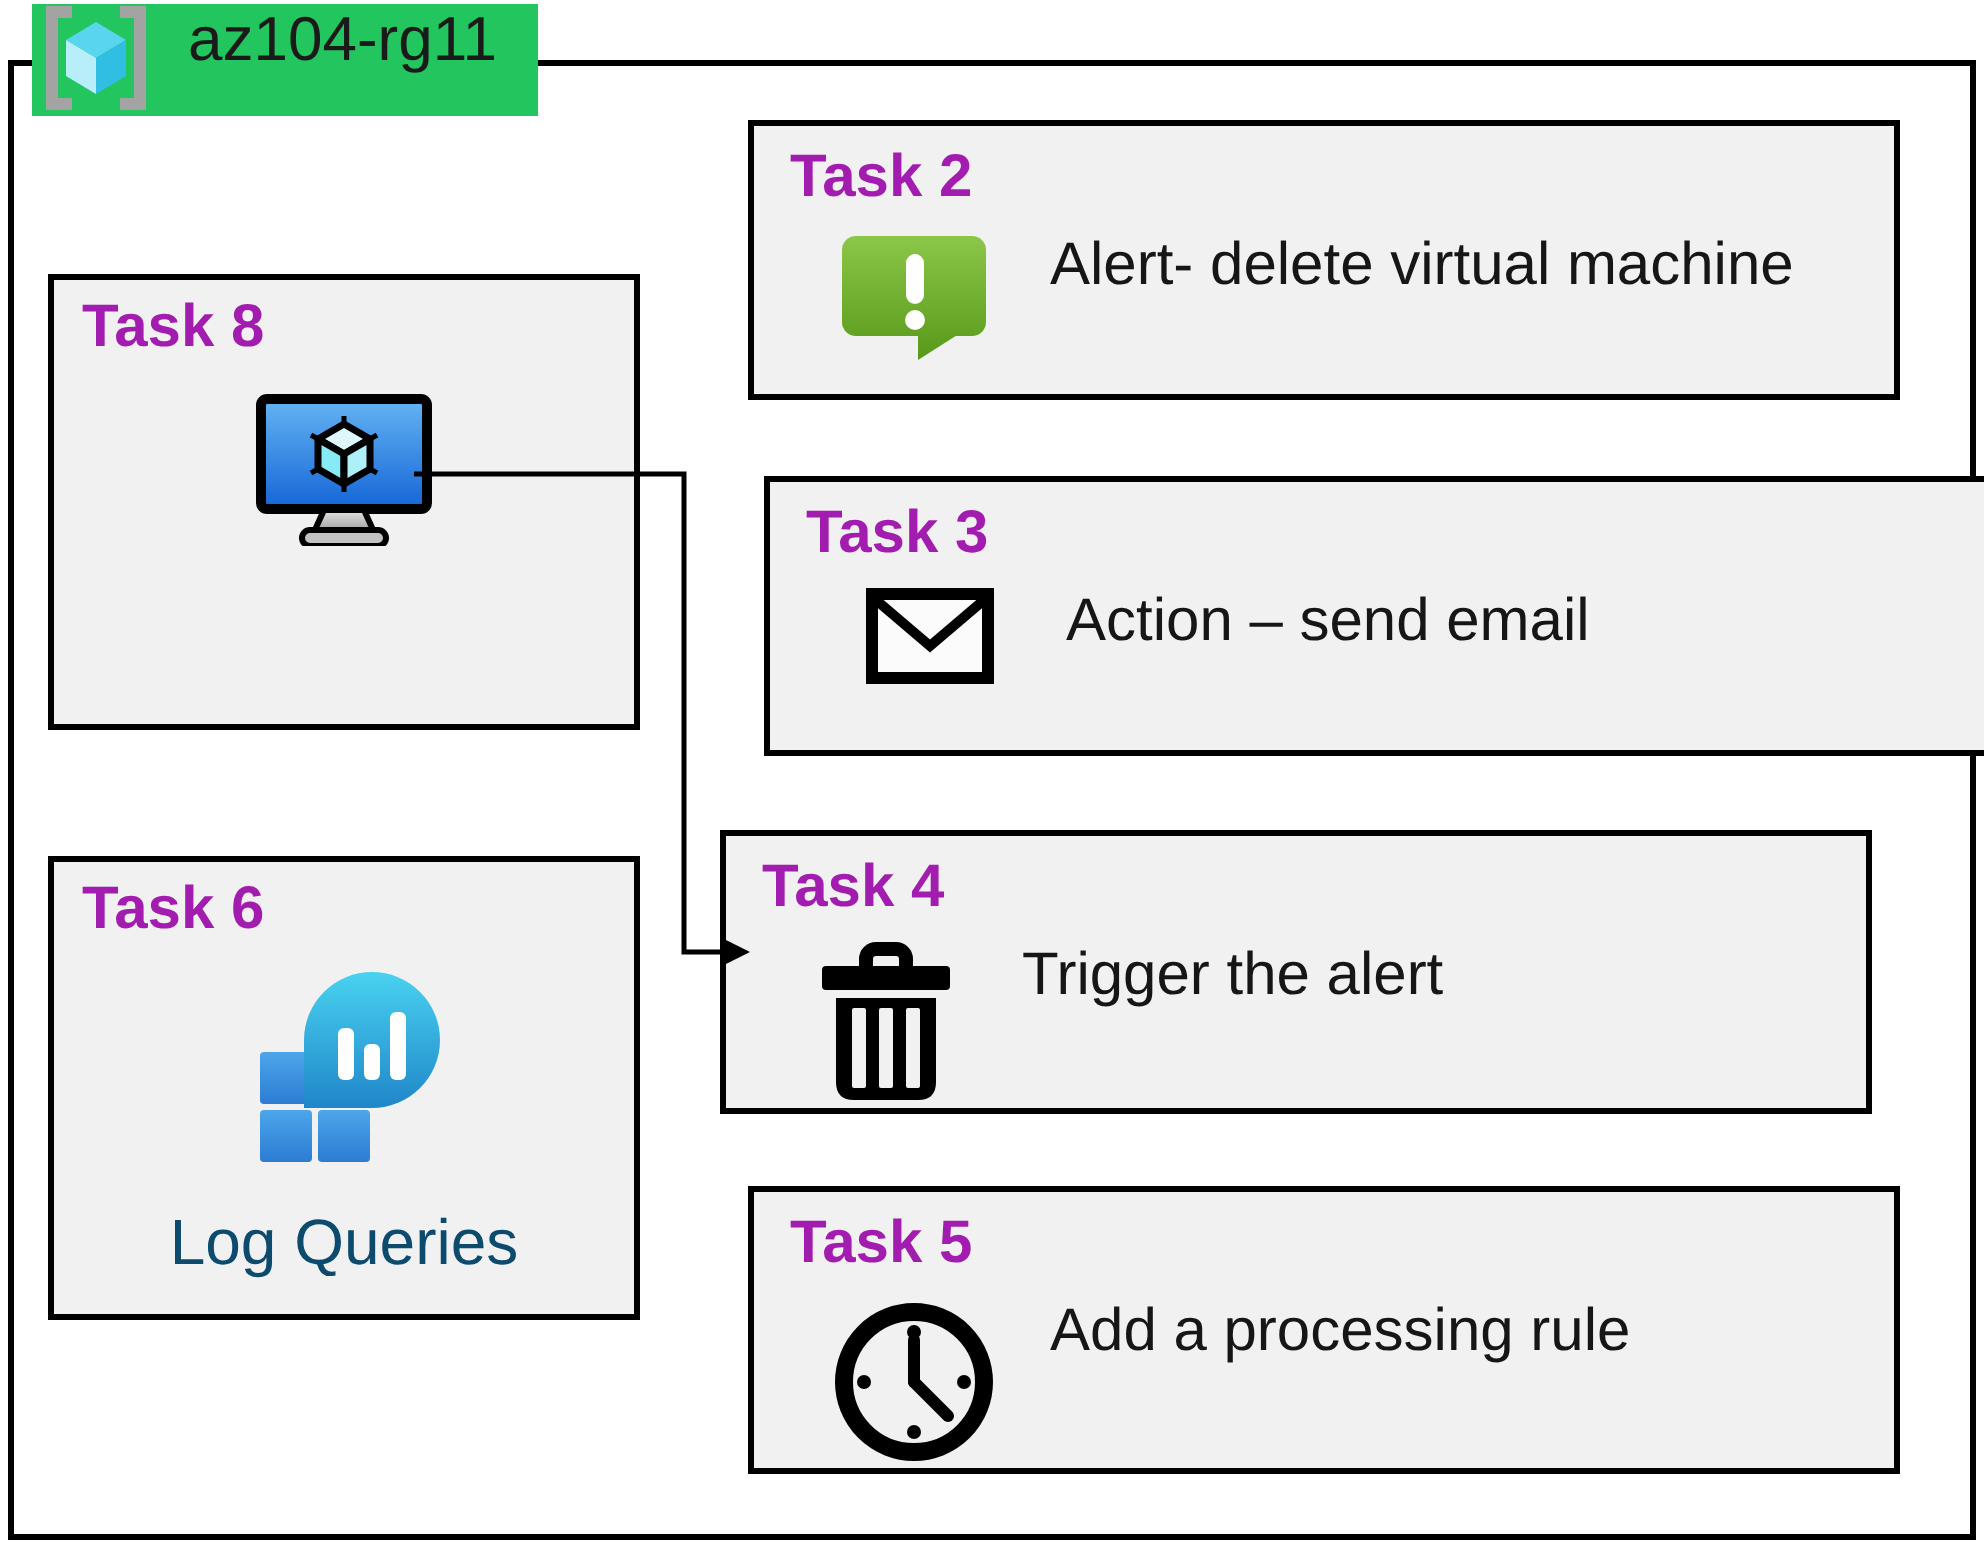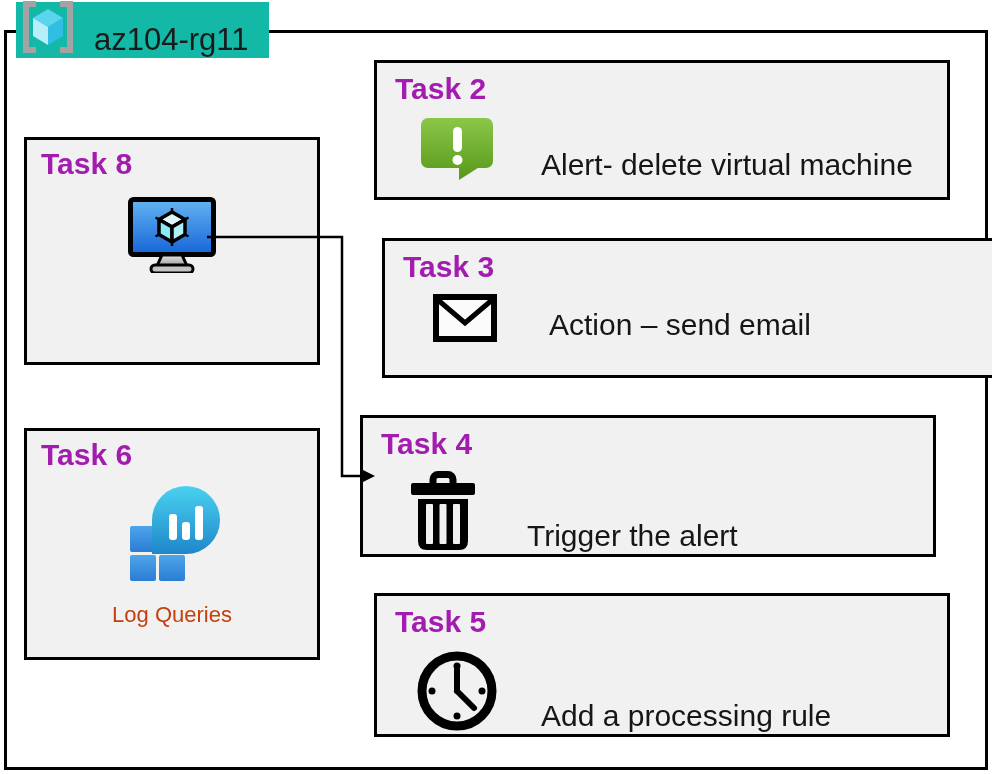--- a/index.html
+++ b/index.html
@@ -6,41 +6,41 @@
   .canvas{
     position:relative;width:992px;height:774px;background:#ffffff;
     font-family:"Liberation Sans",sans-serif;overflow:hidden;
   }
   .rg-border{
     position:absolute;left:4px;top:30px;width:978px;height:734px;
     border:3px solid #000;box-sizing:content-box;z-index:0;
   }
   .rg-header{
     position:absolute;left:16px;top:2px;height:56px;z-index:3;
-    display:flex;align-items:flex-end;gap:16px;background:#14b8a6;
+    display:flex;align-items:flex-start;gap:16px;background:#22c55e;
     padding:0 20px 0 2px;
   }
   .rg-title{font-size:31px;color:#1a1a1a;white-space:nowrap;}
   .task-box{
     position:absolute;background:#f1f1f1;border:3px solid #000;
     box-sizing:border-box;z-index:1;display:flex;flex-direction:column;
   }
   .task-label{
     font-weight:bold;font-size:30px;line-height:35px;color:#a21caf;
     margin:8px 0 0 18px;
   }
   .tall .task-label{margin:6px 0 0 14px;}
-  .task-row{display:flex;align-items:flex-end;margin:10px 0 0 38px;gap:42px;}
+  .task-row{display:flex;align-items:flex-start;margin:10px 0 0 38px;gap:26px;}
   .icon-cell{width:84px;display:flex;justify-content:center;align-items:center;flex:0 0 84px;}
   .task-text{font-size:30px;color:#161616;white-space:nowrap;}
   .center-icon{align-self:center;}
   .t1-icon{margin-top:16px;}
   .t1-name{font-size:31px;color:#161616;margin:28px 0 0 22px;}
   .t6-icon{margin-top:12px;}
-  .t6-name{font-size:22px;color:#c2410c;text-align:center;margin-top:14px;}
+  .t6-name{font-size:32px;color:#0c4a6e;text-align:center;margin-top:14px;}
   .connector{position:absolute;left:0;top:0;z-index:2;pointer-events:none;}
   
   #box-task1{left:24px;top:137px;width:296px;height:228px;}
   #box-task6{left:24px;top:428px;width:296px;height:232px;}
   #box-task2{left:374px;top:60px;width:576px;height:140px;}
   #box-task3{left:382px;top:238px;width:652px;height:140px;}
   #box-task4{left:360px;top:415px;width:576px;height:142px;}
   #box-task5{left:374px;top:593px;width:576px;height:144px;}
 </style>
 </head>

